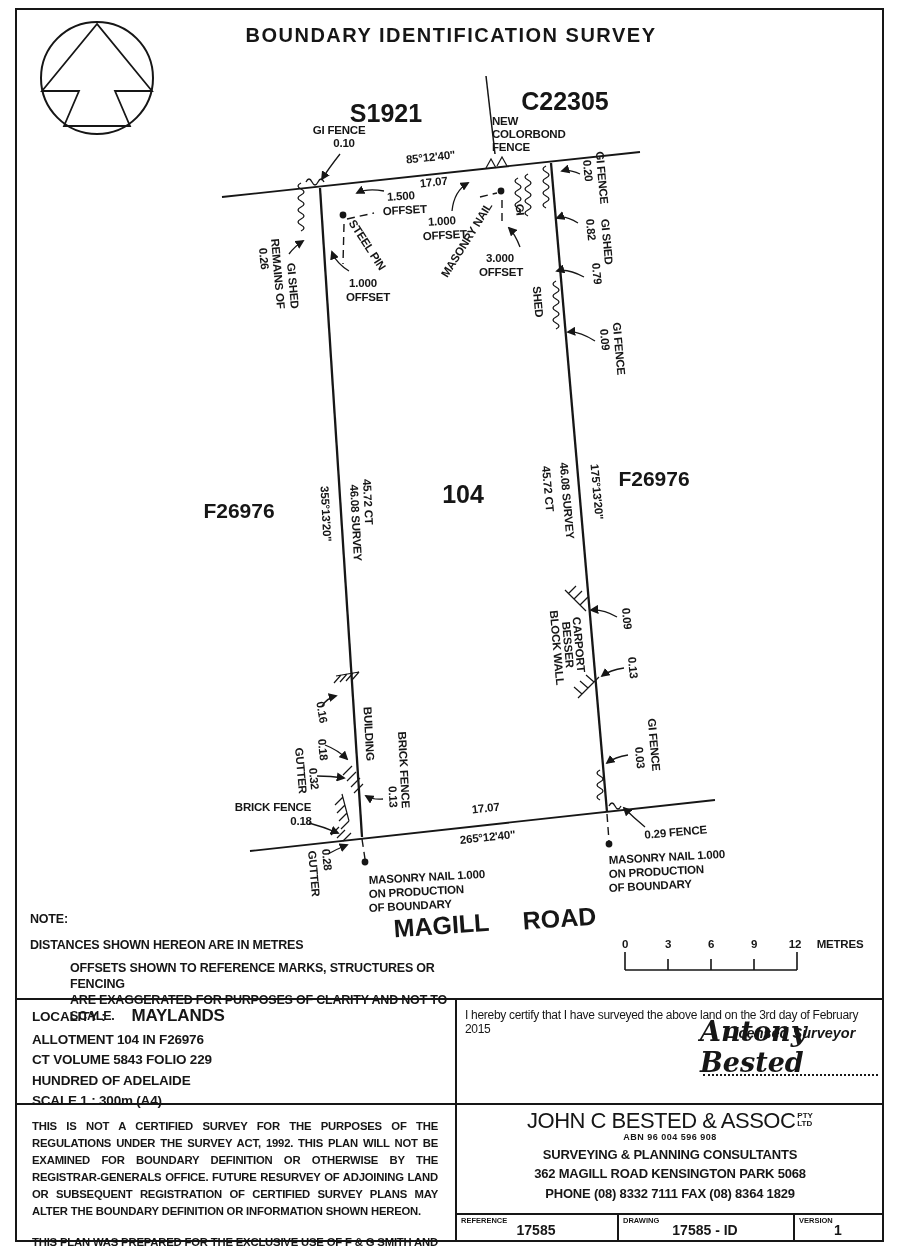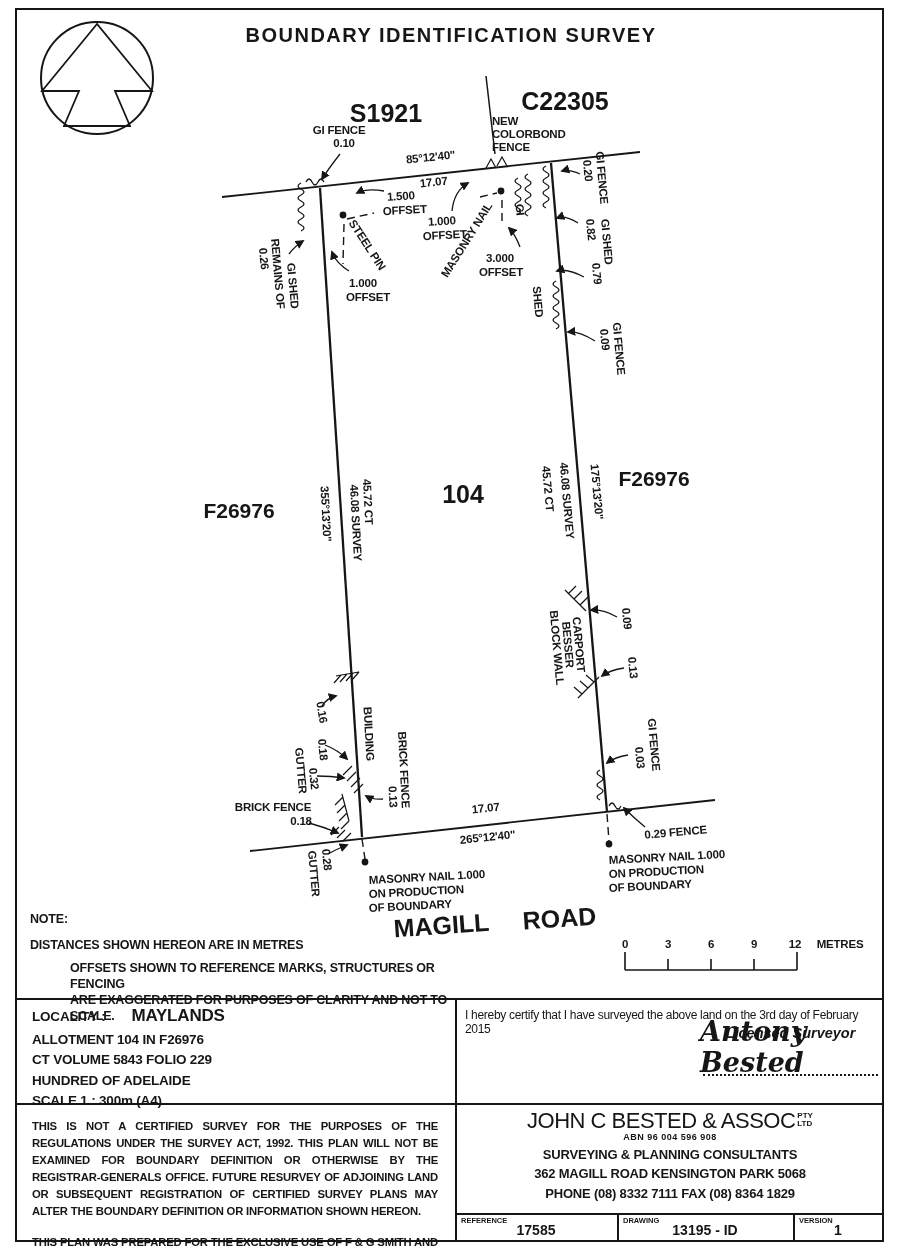--- a/index.html
+++ b/index.html
@@ -258,18 +258,18 @@
   <div class="co-line">362 MAGILL ROAD   KENSINGTON PARK 5068</div>
   <div class="co-line">PHONE (08) 8332 7111  FAX (08) 8364 1829</div>
 </div>
 
 <div class="fcell" style="left:457px;width:158px;">
   <span class="cell-label">REFERENCE</span>
   <div class="cell-value">17585</div>
 </div>
 <div class="fcell" style="left:619px;width:172px;">
   <span class="cell-label">DRAWING</span>
-  <div class="cell-value">13195 - ID</div>
+  <div class="cell-value">17585 - ID</div>
 </div>
 <div class="fcell" style="left:795px;width:86px;">
   <span class="cell-label">VERSION</span>
   <div class="cell-value">1</div>
 </div>
 
 </body></html>

